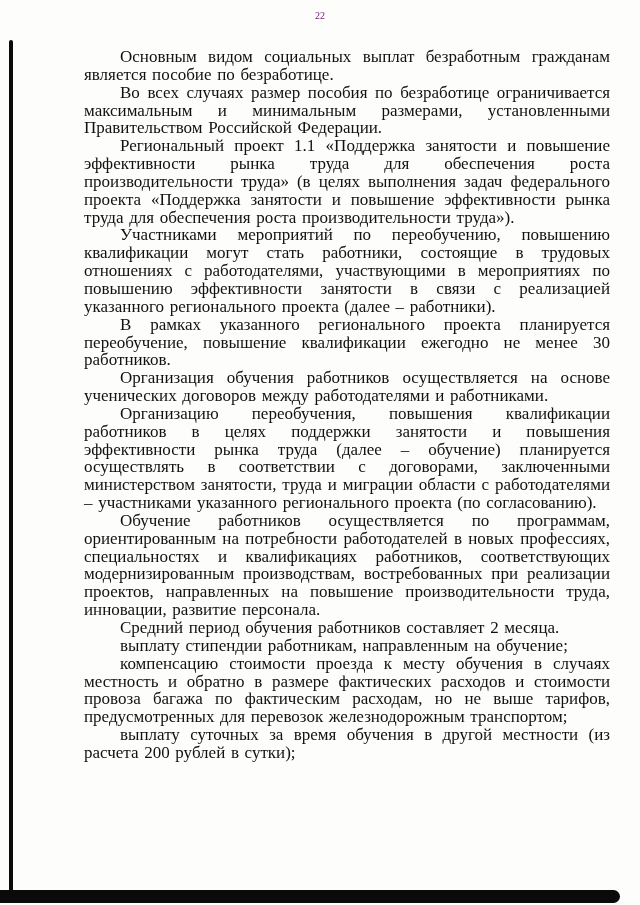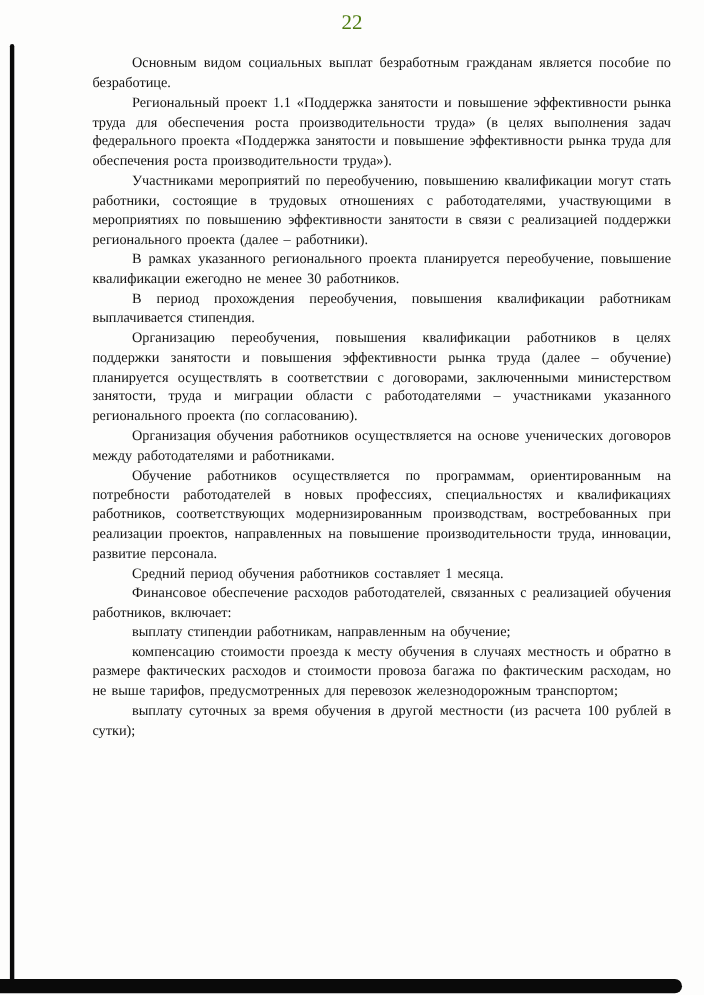--- a/index.html
+++ b/index.html
@@ -11,34 +11,34 @@
     overflow: hidden;
     font-family: "Liberation Serif", "DejaVu Serif", serif;
     color: #111111;
   }
   .page-number {
     position: absolute;
     top: 10px;
     left: 0;
     right: 0;
     text-align: center;
-    font-size: 19px;
-    color: #4d7c0f;
+    font-size: 10px;
+    color: #701a75;
   }
   .content {
     position: absolute;
     top: 48px;
     left: 84px;
     right: 30px;
   }
   .content p {
     margin: 0;
     text-align: justify;
     text-indent: 36px;
-    font-size: 13px;
+    font-size: 17px;
     line-height: 17.85px;
     word-spacing: 1.4px;
   }
   .edge-left {
     position: absolute;
     left: 9px;
     top: 40px;
     bottom: 8px;
     width: 4px;
     background: #0a0a0a;
@@ -55,29 +55,28 @@
   }
 </style>
 </head>
 <body>
 
 <div class="page">
   <div class="page-number">22</div>
 
   <div class="content">
     <p>Основным видом социальных выплат безработным гражданам является пособие по безработице.</p>
+    <p>Во всех случаях размер пособия по безработице ограничивается максимальным и минимальным размерами, установленными Правительством Российской Федерации.</p>
     <p>Региональный проект 1.1 «Поддержка занятости и повышение эффективности рынка труда для обеспечения роста производительности труда» (в целях выполнения задач федерального проекта «Поддержка занятости и повышение эффективности рынка труда для обеспечения роста производительности труда»).</p>
-    <p>Участниками мероприятий по переобучению, повышению квалификации могут стать работники, состоящие в трудовых отношениях с работодателями, участвующими в мероприятиях по повышению эффективности занятости в связи с реализацией поддержки регионального проекта (далее – работники).</p>
+    <p>Участниками мероприятий по переобучению, повышению квалификации могут стать работники, состоящие в трудовых отношениях с работодателями, участвующими в мероприятиях по повышению эффективности занятости в связи с реализацией указанного регионального проекта (далее – работники).</p>
     <p>В рамках указанного регионального проекта планируется переобучение, повышение квалификации ежегодно не менее 30 работников.</p>
-    <p>В период прохождения переобучения, повышения квалификации работникам выплачивается стипендия.</p>
+    <p>Организация обучения работников осуществляется на основе ученических договоров между работодателями и работниками.</p>
     <p>Организацию переобучения, повышения квалификации работников в целях поддержки занятости и повышения эффективности рынка труда (далее – обучение) планируется осуществлять в соответствии с договорами, заключенными министерством занятости, труда и миграции области с работодателями – участниками указанного регионального проекта (по согласованию).</p>
-    <p>Организация обучения работников осуществляется на основе ученических договоров между работодателями и работниками.</p>
     <p>Обучение работников осуществляется по программам, ориентированным на потребности работодателей в новых профессиях, специальностях и квалификациях работников, соответствующих модернизированным производствам, востребованных при реализации проектов, направленных на повышение производительности труда, инновации, развитие персонала.</p>
-    <p>Средний период обучения работников составляет 1 месяца.</p>
-    <p>Финансовое обеспечение расходов работодателей, связанных с реализацией обучения работников, включает:</p>
+    <p>Средний период обучения работников составляет 2 месяца.</p>
     <p>выплату стипендии работникам, направленным на обучение;</p>
     <p>компенсацию стоимости проезда к месту обучения в случаях местность и обратно в размере фактических расходов и стоимости провоза багажа по фактическим расходам, но не выше тарифов, предусмотренных для перевозок железнодорожным транспортом;</p>
-    <p>выплату суточных за время обучения в другой местности (из расчета 100 рублей в сутки);</p>
+    <p>выплату суточных за время обучения в другой местности (из расчета 200 рублей в сутки);</p>
   </div>
 
   <div class="edge-left"></div>
   <div class="edge-bottom"></div>
 </div>
 
 </body></html>

